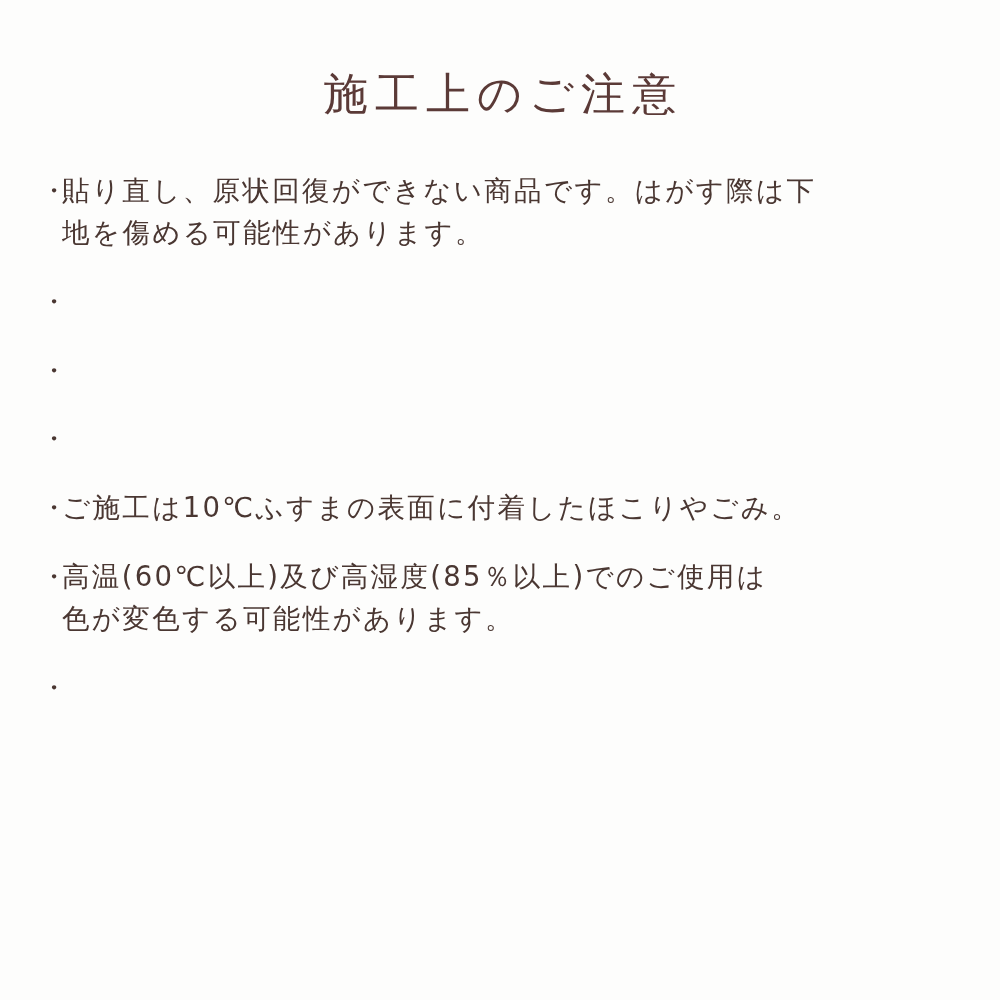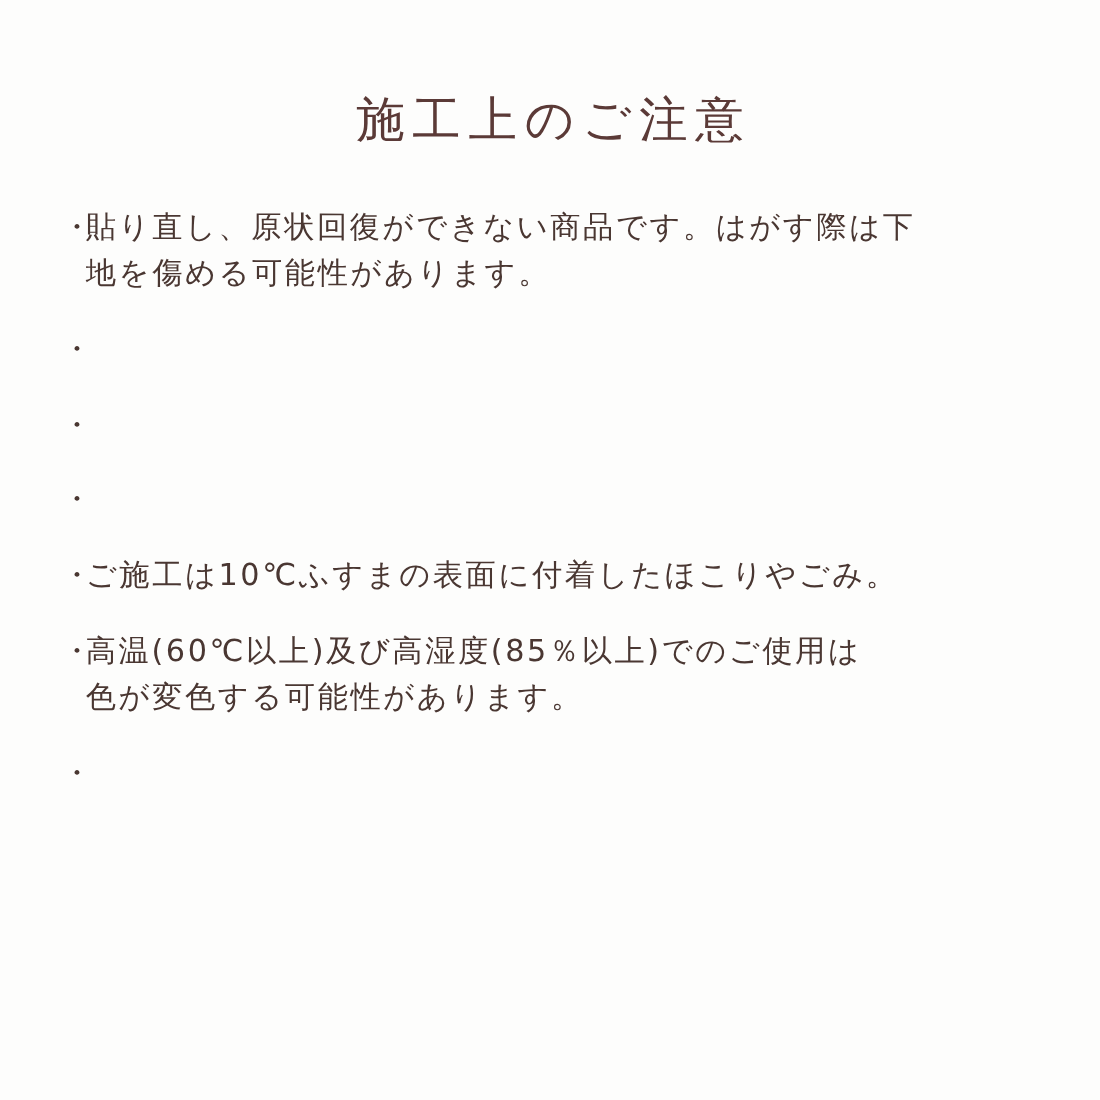--- a/index.html
+++ b/index.html
@@ -12,21 +12,21 @@
     background: #fdfdfc;
     font-family: "DejaVu Sans", "Liberation Sans", sans-serif;
     color: #4a3732;
     overflow: hidden;
   }
   .page {
     position: relative;
     width: 1000px;
     height: 756px;
     box-sizing: border-box;
-    padding: 16px;
+    padding: 0;
   }
   .title {
     text-align: center;
     color: #5b3a37;
     font-size: 44px;
     letter-spacing: 0.16em;
     font-weight: 400;
     margin: 0;
     padding-top: 68px;
     padding-left: 0.16em;

